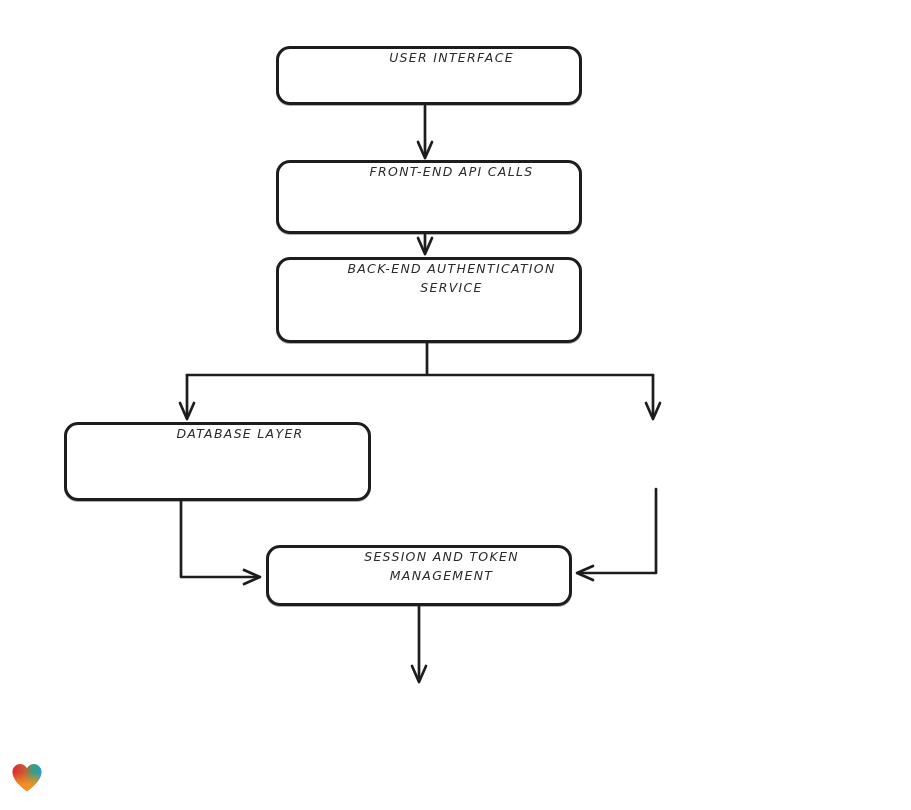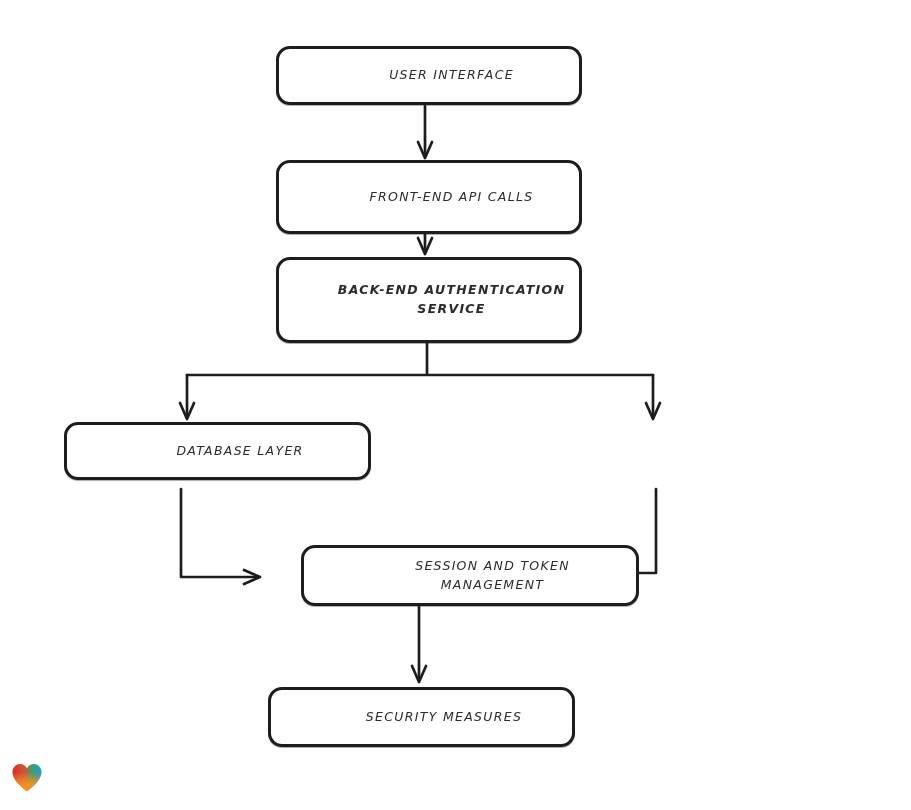--- a/index.html
+++ b/index.html
@@ -21,39 +21,39 @@
     width: 911px; height: 810px;
     pointer-events: none;
   }
   .node {
     position: absolute;
     box-sizing: border-box;
     background: #ffffff;
     border: 3px solid #1d1d1f;
     border-radius: 14px;
     display: flex;
-    align-items: center;
+    align-items: flex-start;
     justify-content: center;
     box-shadow: 0 1px 0 rgba(29,29,31,0.35);
     padding-left: 45px;
   }
   .node-label {
     display: block;
     text-align: center;
     font-family: "DejaVu Sans", "Liberation Sans", sans-serif;
     font-style: italic;
     font-size: 12.5px;
     font-weight: 500;
     letter-spacing: 1.3px;
     line-height: 1.5;
     color: #2b2b2b;
     text-transform: uppercase;
     padding: 0 10px;
   }
-  .node-label.wrap-backend { max-width: 232px; font-weight: bold; }
+  .node-label.wrap-backend { max-width: 232px; }
   .node-label.wrap-session { max-width: 190px; }
   .logo {
     position: absolute;
     left: 11px;
     top: 761px;
     width: 32px;
     height: 33px;
   }
 </style>
 </head>
@@ -94,32 +94,29 @@
   </div>
 
   <div class="node" style="left:276px; top:160px; width:306px; height:74px;">
     <span class="node-label">FRONT-END API CALLS</span>
   </div>
 
   <div class="node" style="left:276px; top:257px; width:306px; height:86px;">
     <span class="node-label wrap-backend">BACK-END AUTHENTICATION SERVICE</span>
   </div>
 
-  <div class="node" style="left:64px; top:422px; width:307px; height:58px;">
+  <div class="node" style="left:64px; top:422px; width:307px; height:79px;">
     <span class="node-label">DATABASE LAYER</span>
   </div>
 
 
-  <div class="node" style="left:266px; top:545px; width:338px; height:61px;margin-left:35px;">
+  <div class="node" style="left:266px; top:545px; width:306px; height:61px;">
     <span class="node-label wrap-session">SESSION AND TOKEN MANAGEMENT</span>
   </div>
 
-  <div class="node" style="left:268px; top:687px; width:307px; height:60px;">
-    <span class="node-label">SECURITY MEASURES</span>
-  </div>
 
   <svg class="logo" viewBox="0 0 30 28" xmlns="http://www.w3.org/2000/svg">
     <defs>
       <linearGradient id="heart-h" x1="0" y1="0" x2="1" y2="0">
         <stop offset="0" stop-color="#e4272c"></stop>
         <stop offset="0.45" stop-color="#c2603a"></stop>
         <stop offset="0.68" stop-color="#3f9e72"></stop>
         <stop offset="1" stop-color="#1e9bd7"></stop>
       </linearGradient>
       <linearGradient id="heart-v" x1="0" y1="0" x2="0" y2="1">

